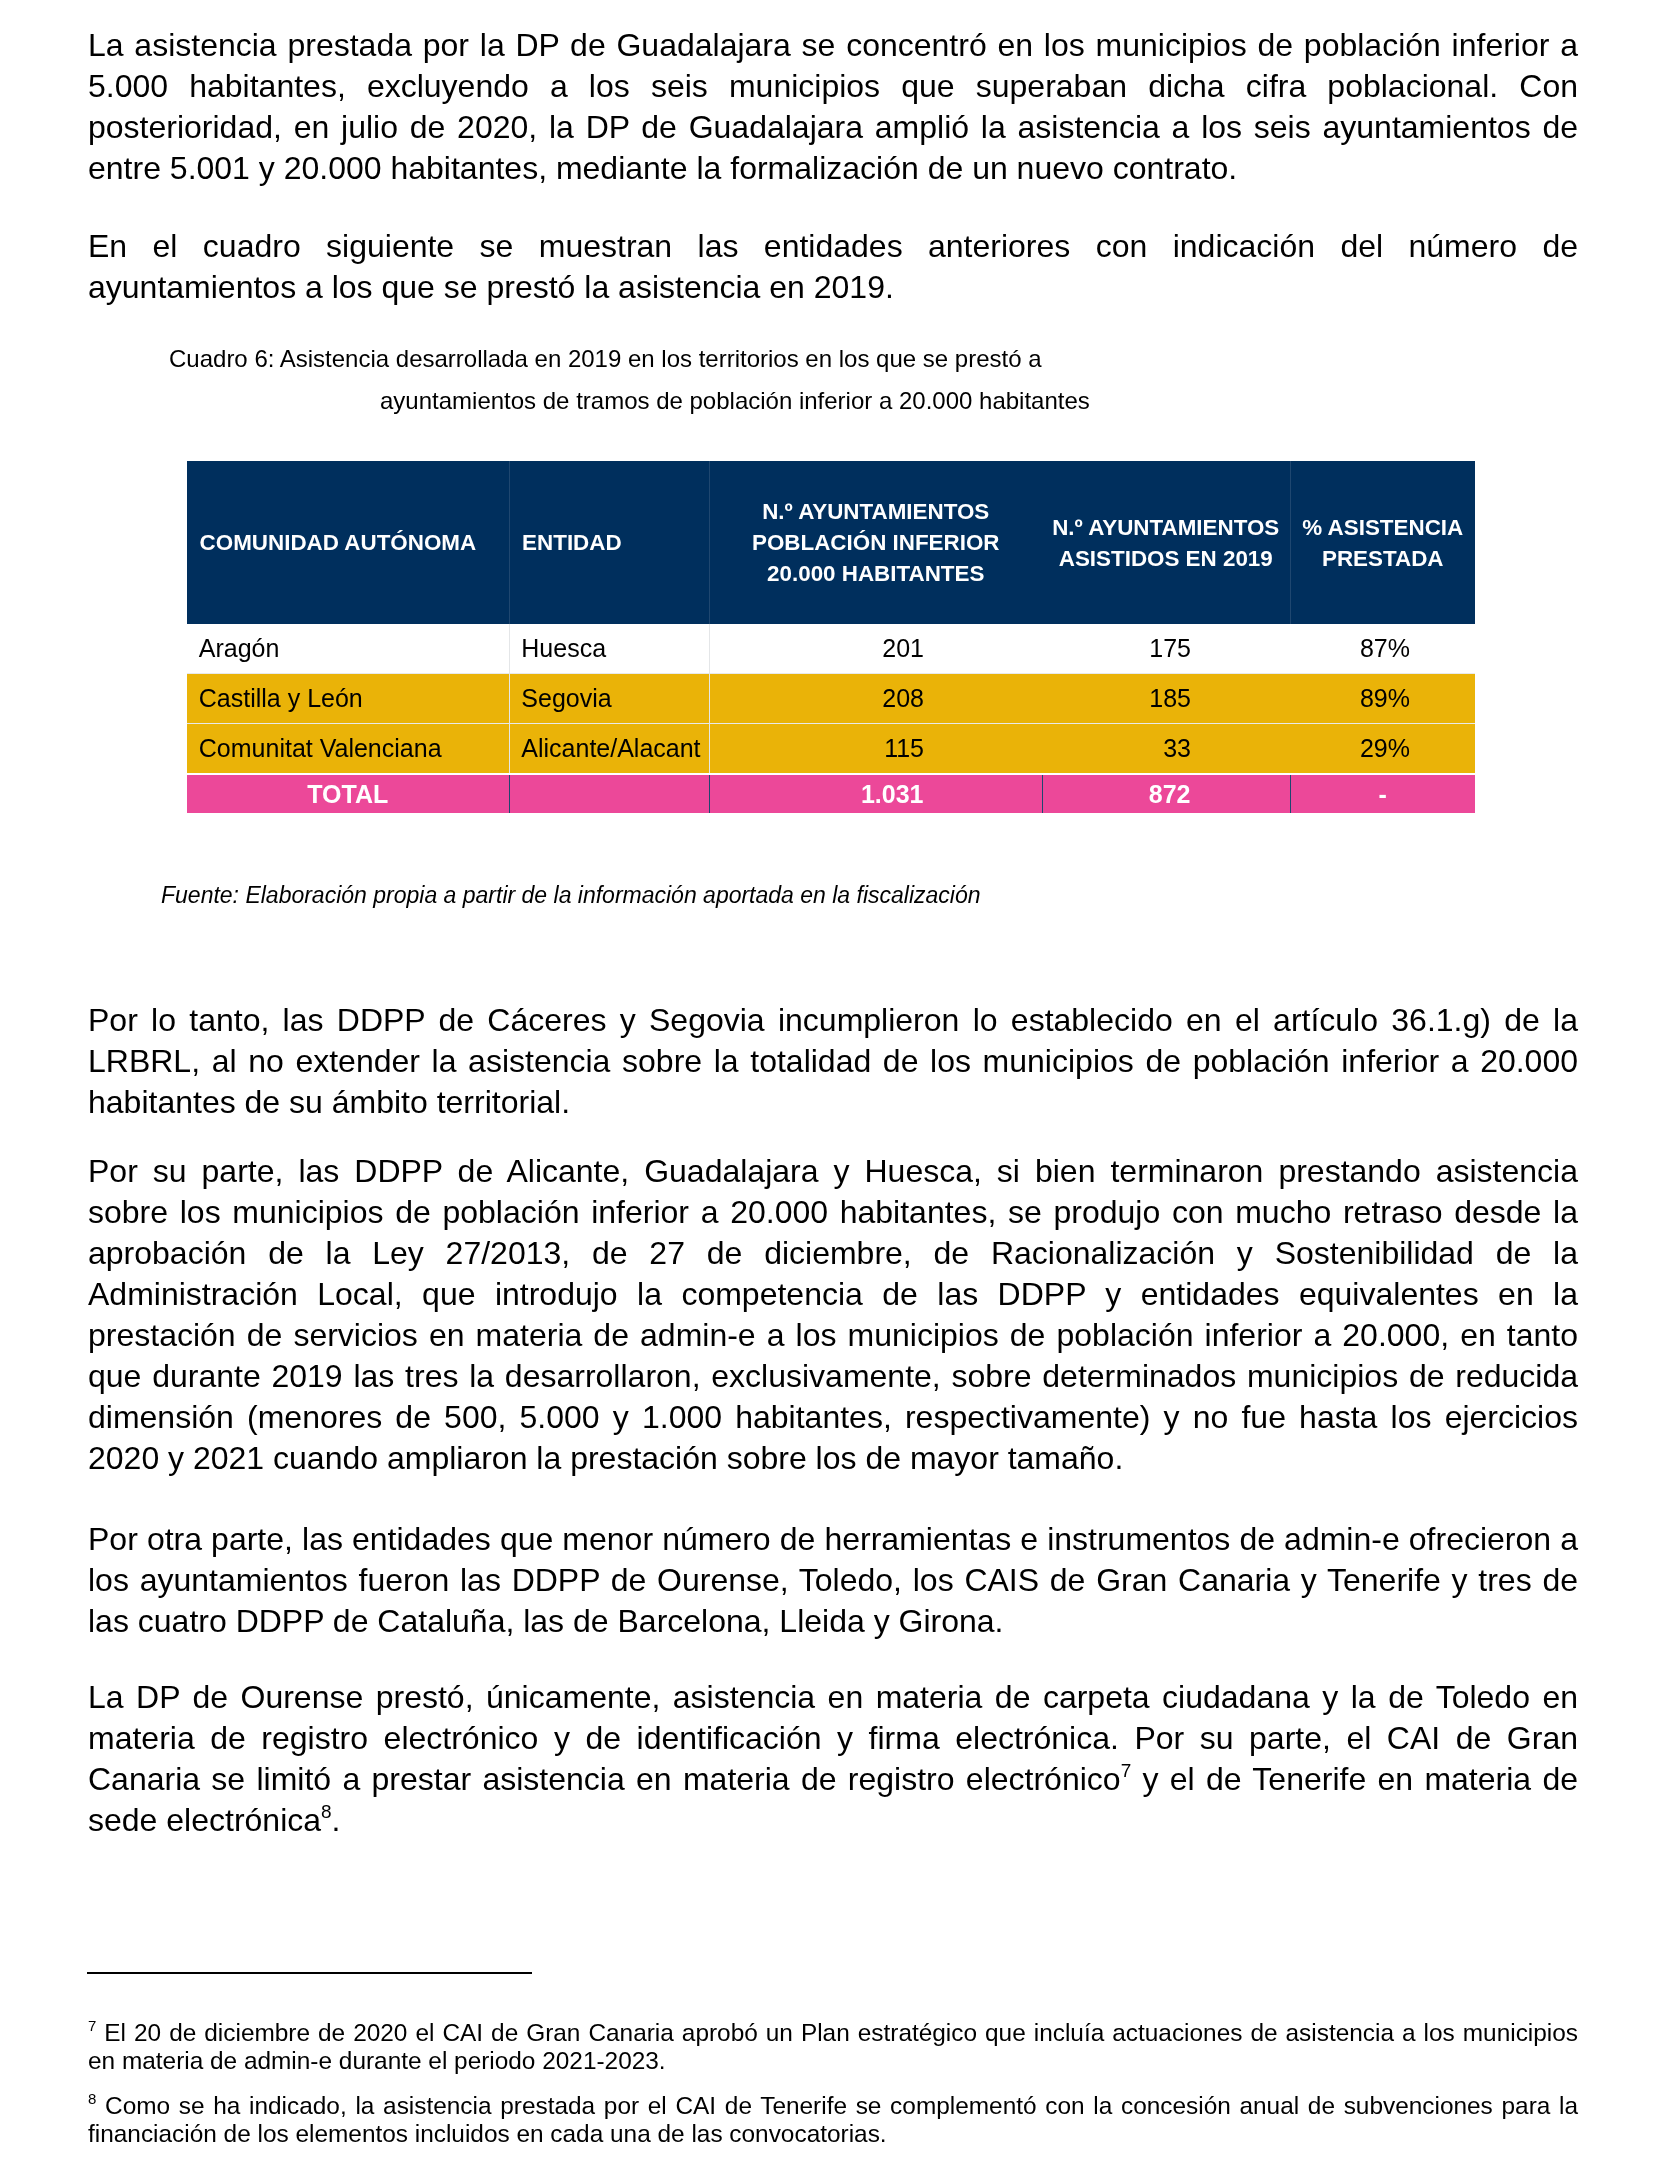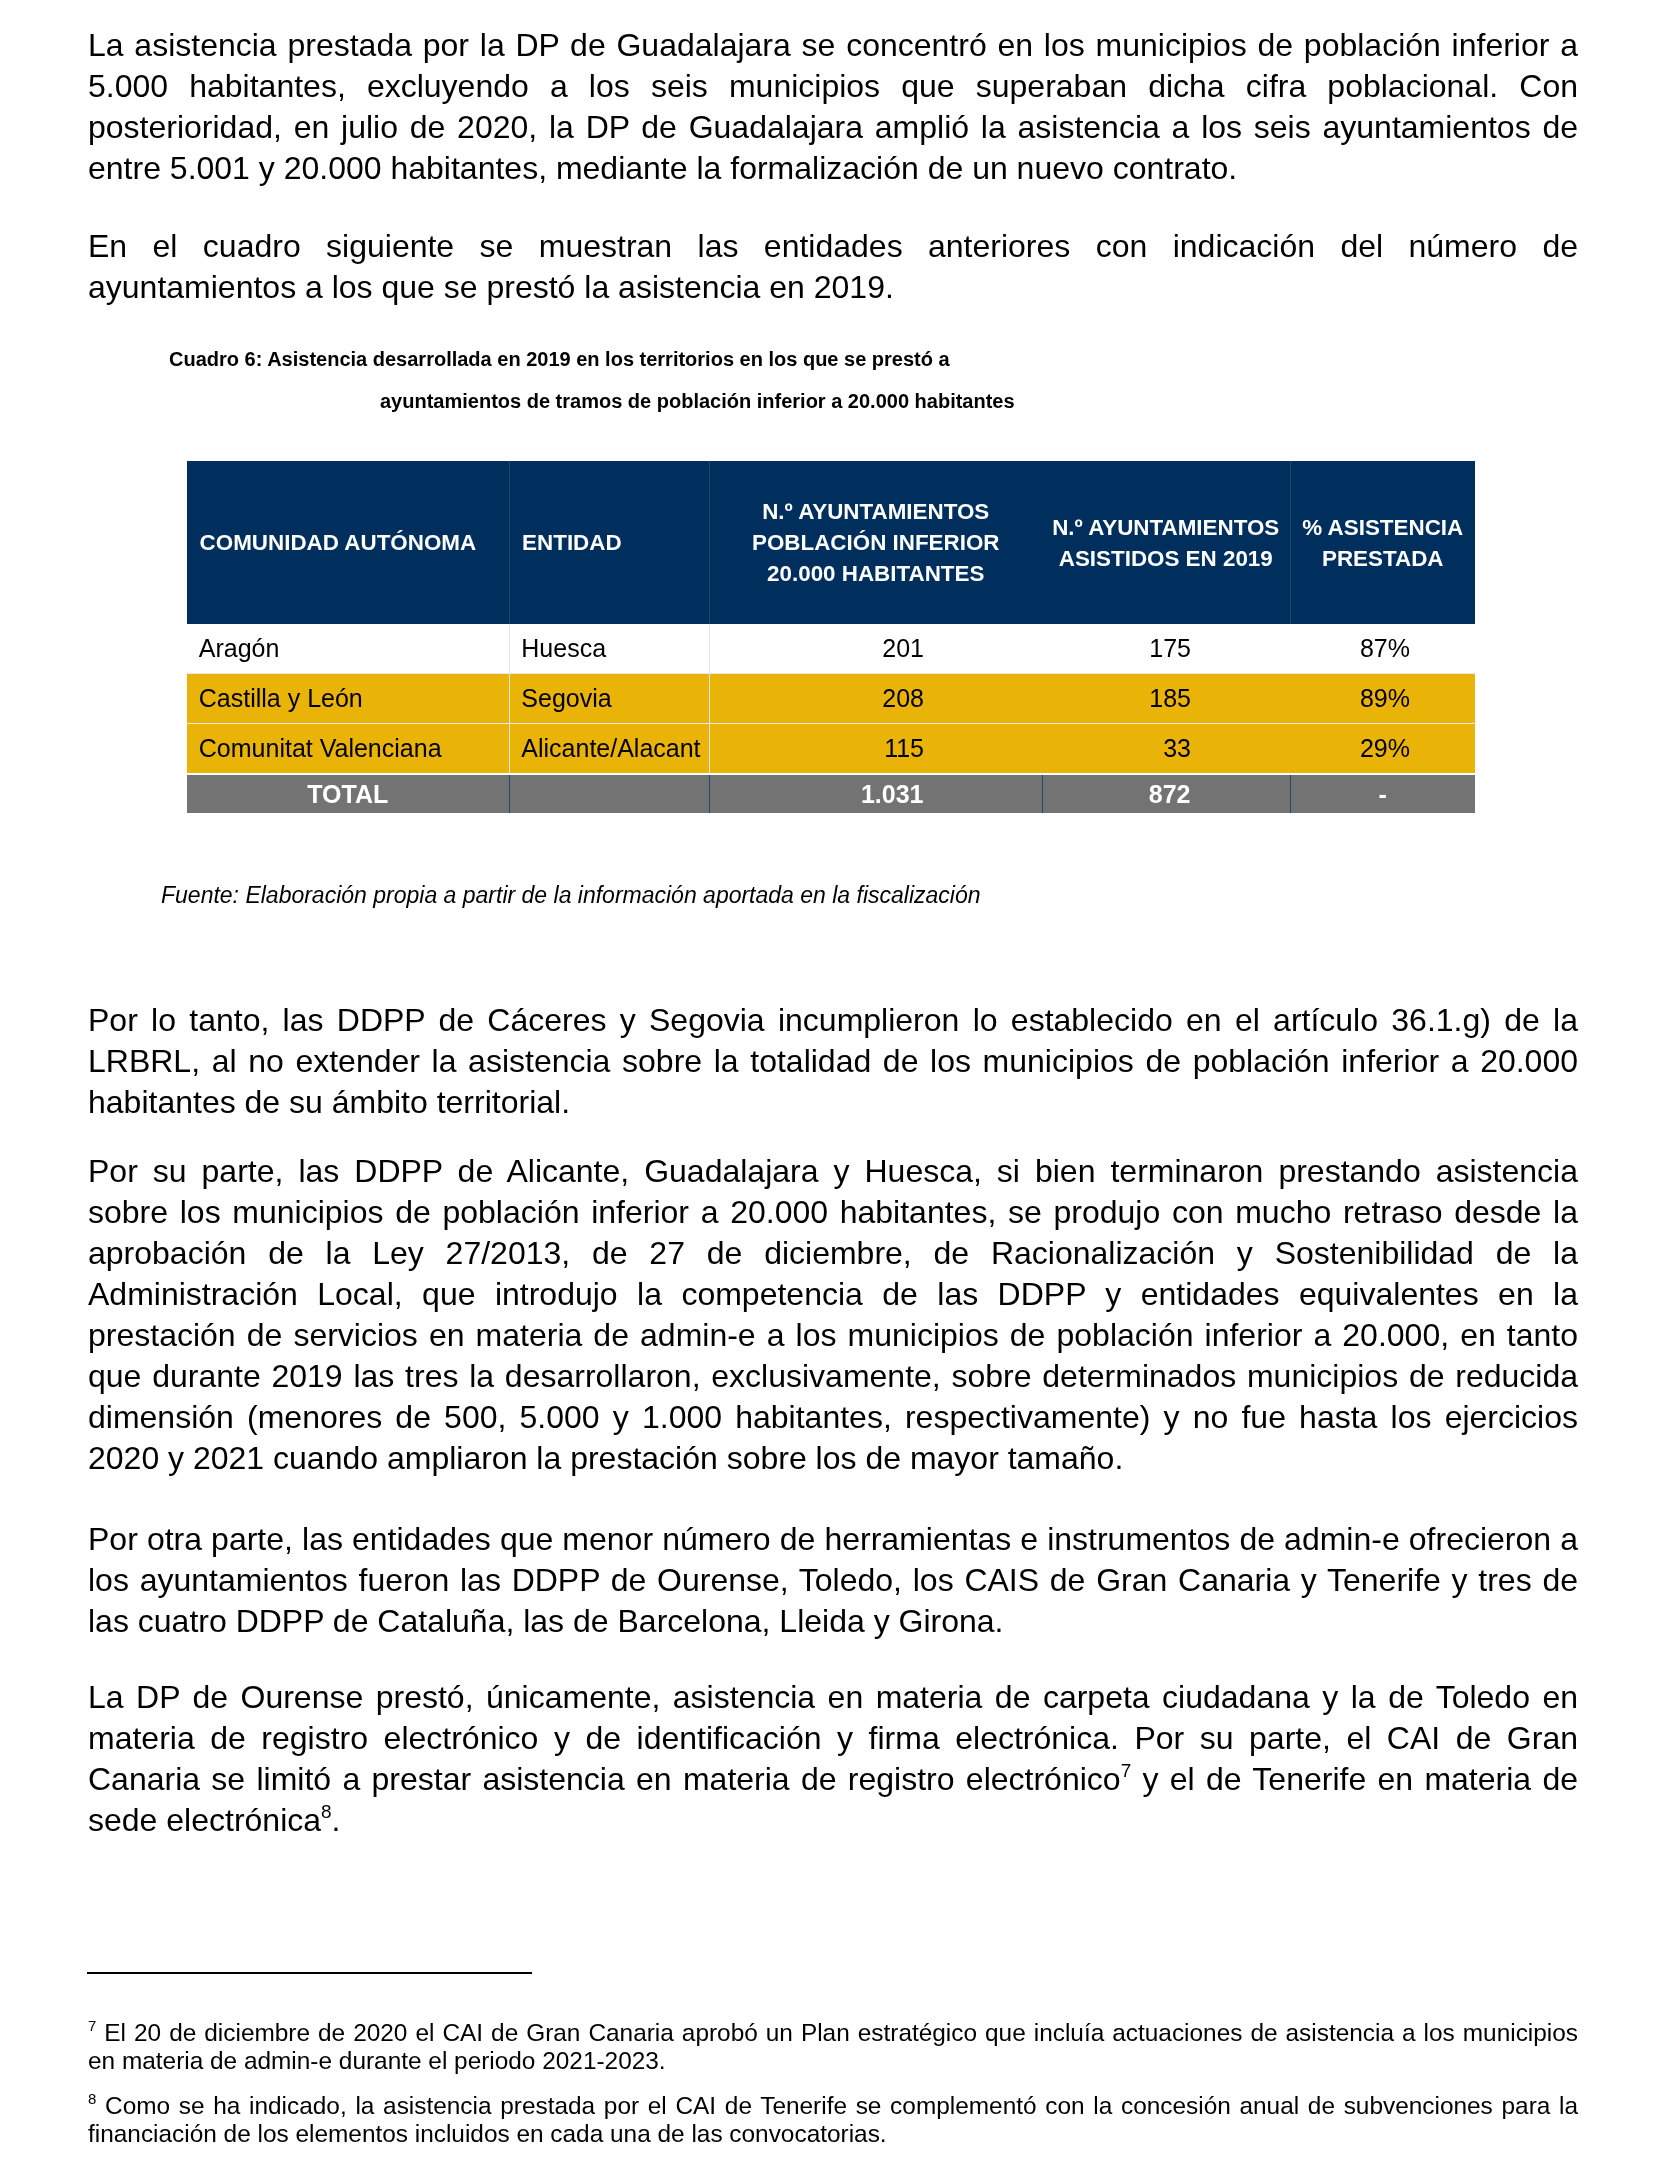--- a/index.html
+++ b/index.html
@@ -8,21 +8,21 @@
     font-family: "Liberation Sans", sans-serif; color: #000;
   }
   .para {
     position: absolute; left: 88px; width: 1490px;
     font-size: 32px; line-height: 41px; text-align: justify;
     margin: 0;
   }
   .para sup { font-size: 19px; line-height: 0; vertical-align: 13.4px; }
   .caption {
     position: absolute; left: 169px; width: 1337px;
-    font-weight: bold; font-size: 20px; line-height: 42px; margin: 0;
+    font-weight: normal; font-size: 24px; line-height: 42px; margin: 0;
   }
   .caption .l2 { display: block; padding-left: 211px; }
   table.cuadro {
     position: absolute; left: 187px; top: 461px; width: 1287px;
     border-collapse: collapse; table-layout: fixed;
     font-size: 25px;
   }
   table.cuadro th {
     background: #002f5d; color: #fff; font-weight: bold;
     font-size: 22.4px; line-height: 31px; height: 163px; padding: 0 7.9px;
@@ -37,21 +37,21 @@
     border-left: 0.8px solid #e4e6e8;
   }
   table.cuadro td:first-child { border-left: none; }
   table.cuadro td.nob { border-left: none; }
   table.cuadro tr.stripe td { background: #eab308; border-top: 1.6px solid #e8eaeb; }
   table.cuadro td.txt { text-align: left; padding-left: 11.8px; }
   table.cuadro td.n3 { text-align: right; padding-right: 118px; }
   table.cuadro td.n4 { text-align: right; padding-right: 99px; }
   table.cuadro td.n5 { text-align: right; padding-right: 65px; }
   table.cuadro tr.total td {
-    background: #737373; color: #fff; font-weight: bold; height: 38px;
+    background: #ec4899; color: #fff; font-weight: bold; height: 38px;
     border-left: 0.8px solid #1f4770; border-top: 2.4px solid #fff;
   }
   table.cuadro tr.total td:first-child { border-left: none; }
   table.cuadro tr.total td.center { text-align: center; }
   .source {
     position: absolute; left: 161px; top: 882px;
     font-size: 23px; font-style: italic; margin: 0;
   }
   .fn-rule {
     position: absolute; left: 87px; top: 1972px; width: 445px; height: 2.4px; background: #000;

